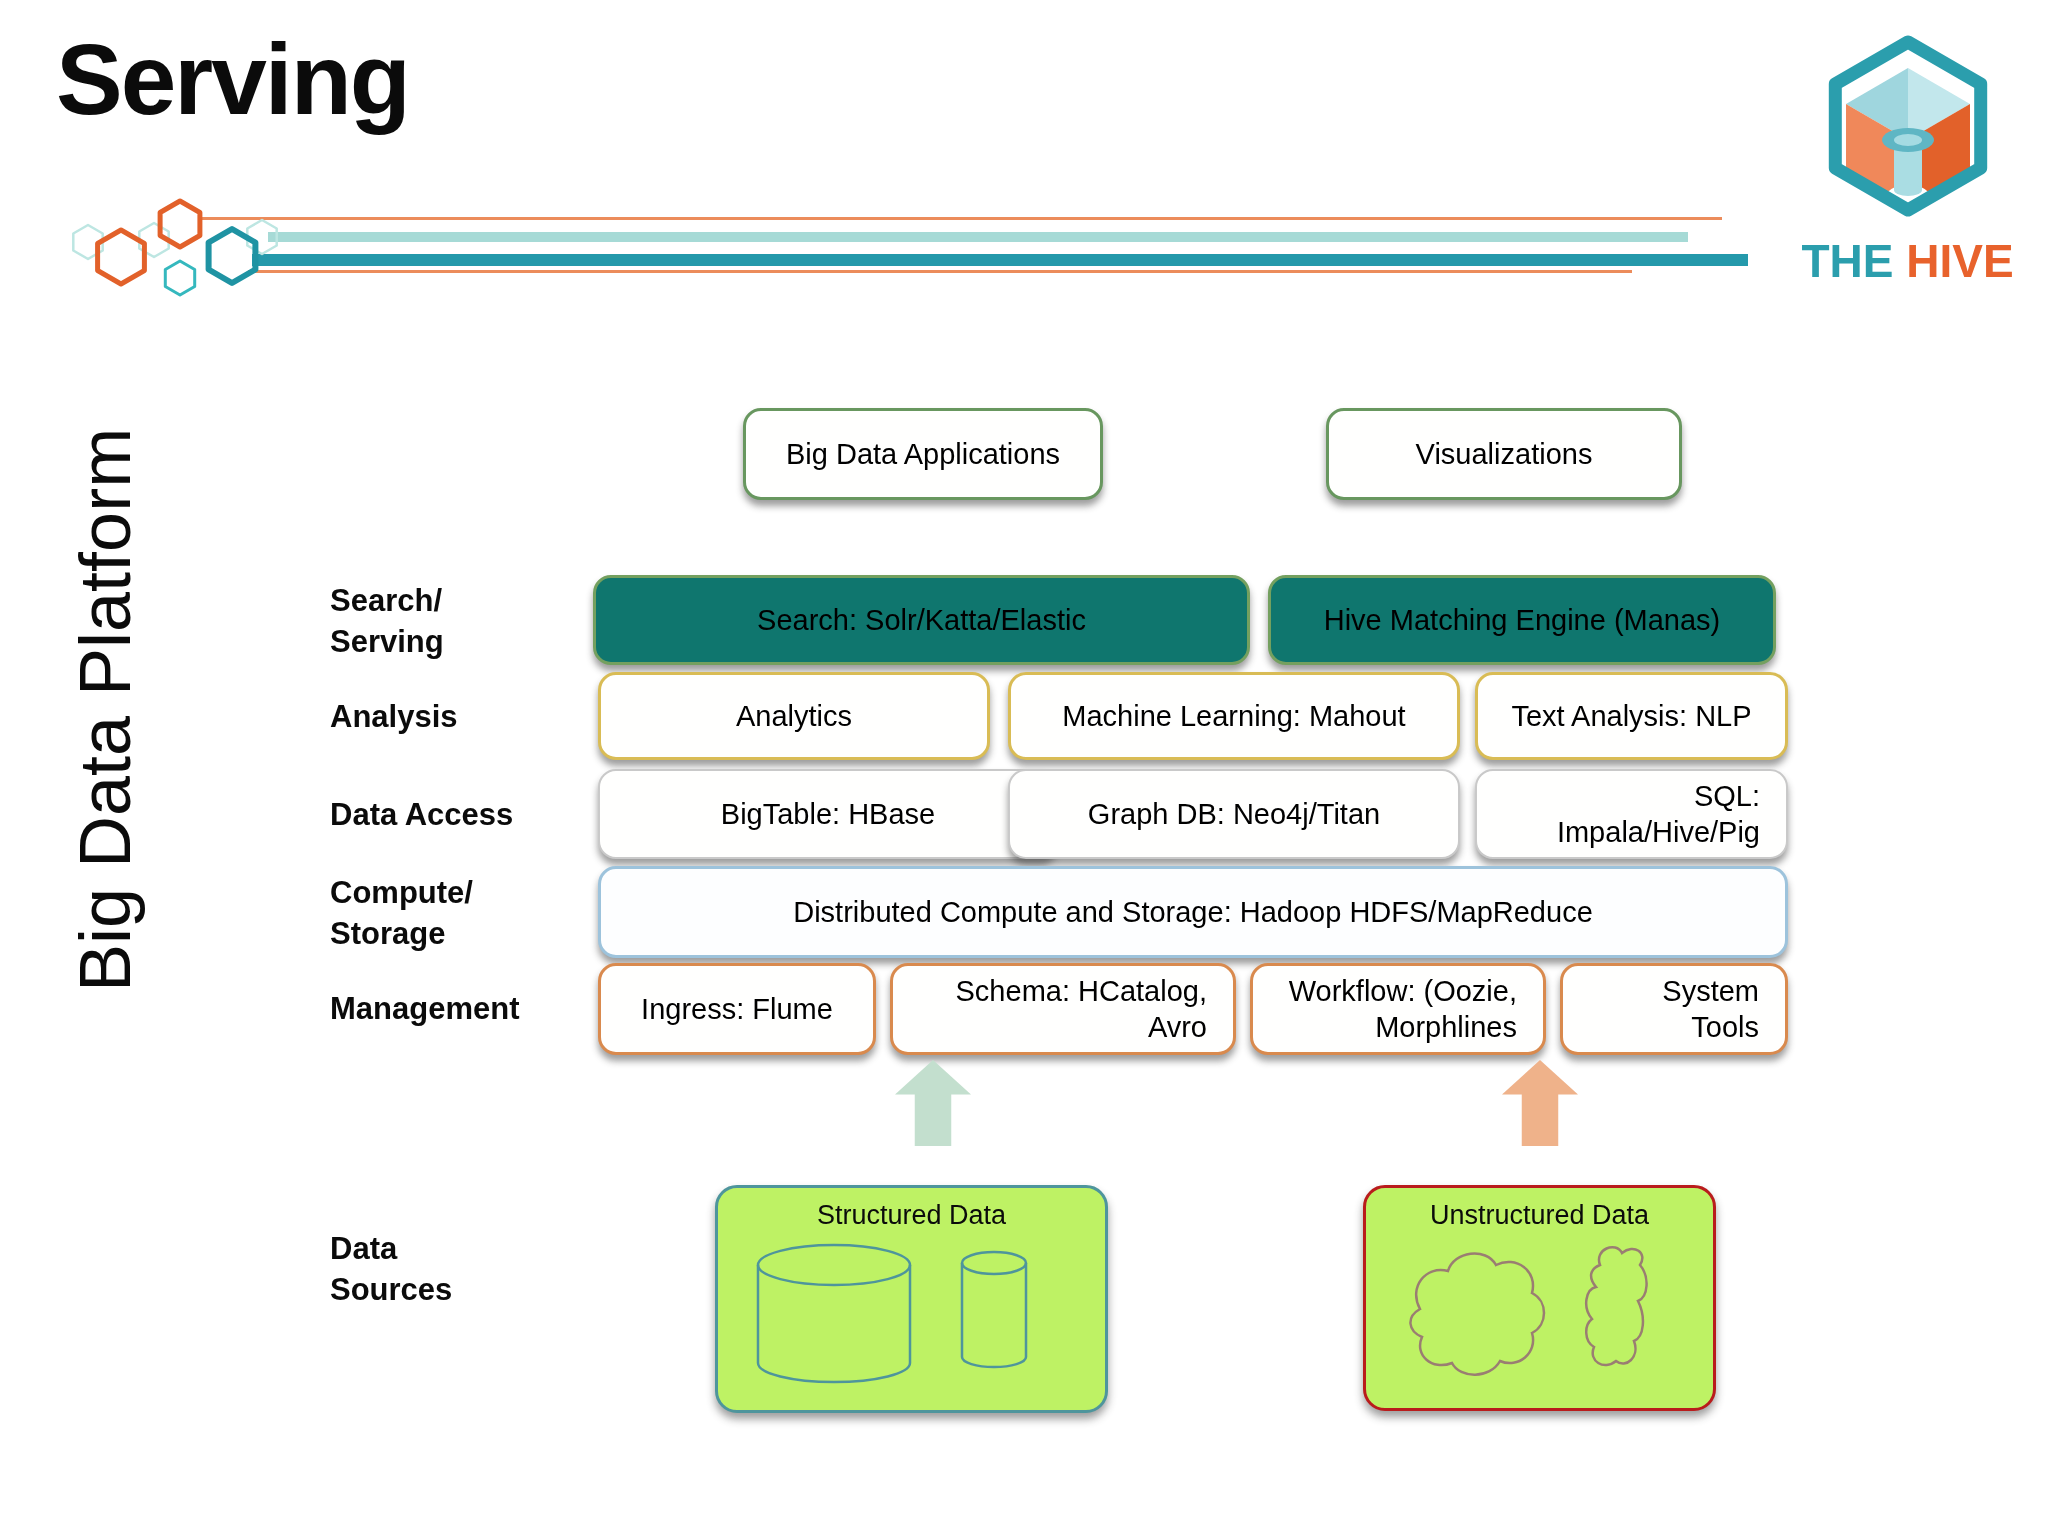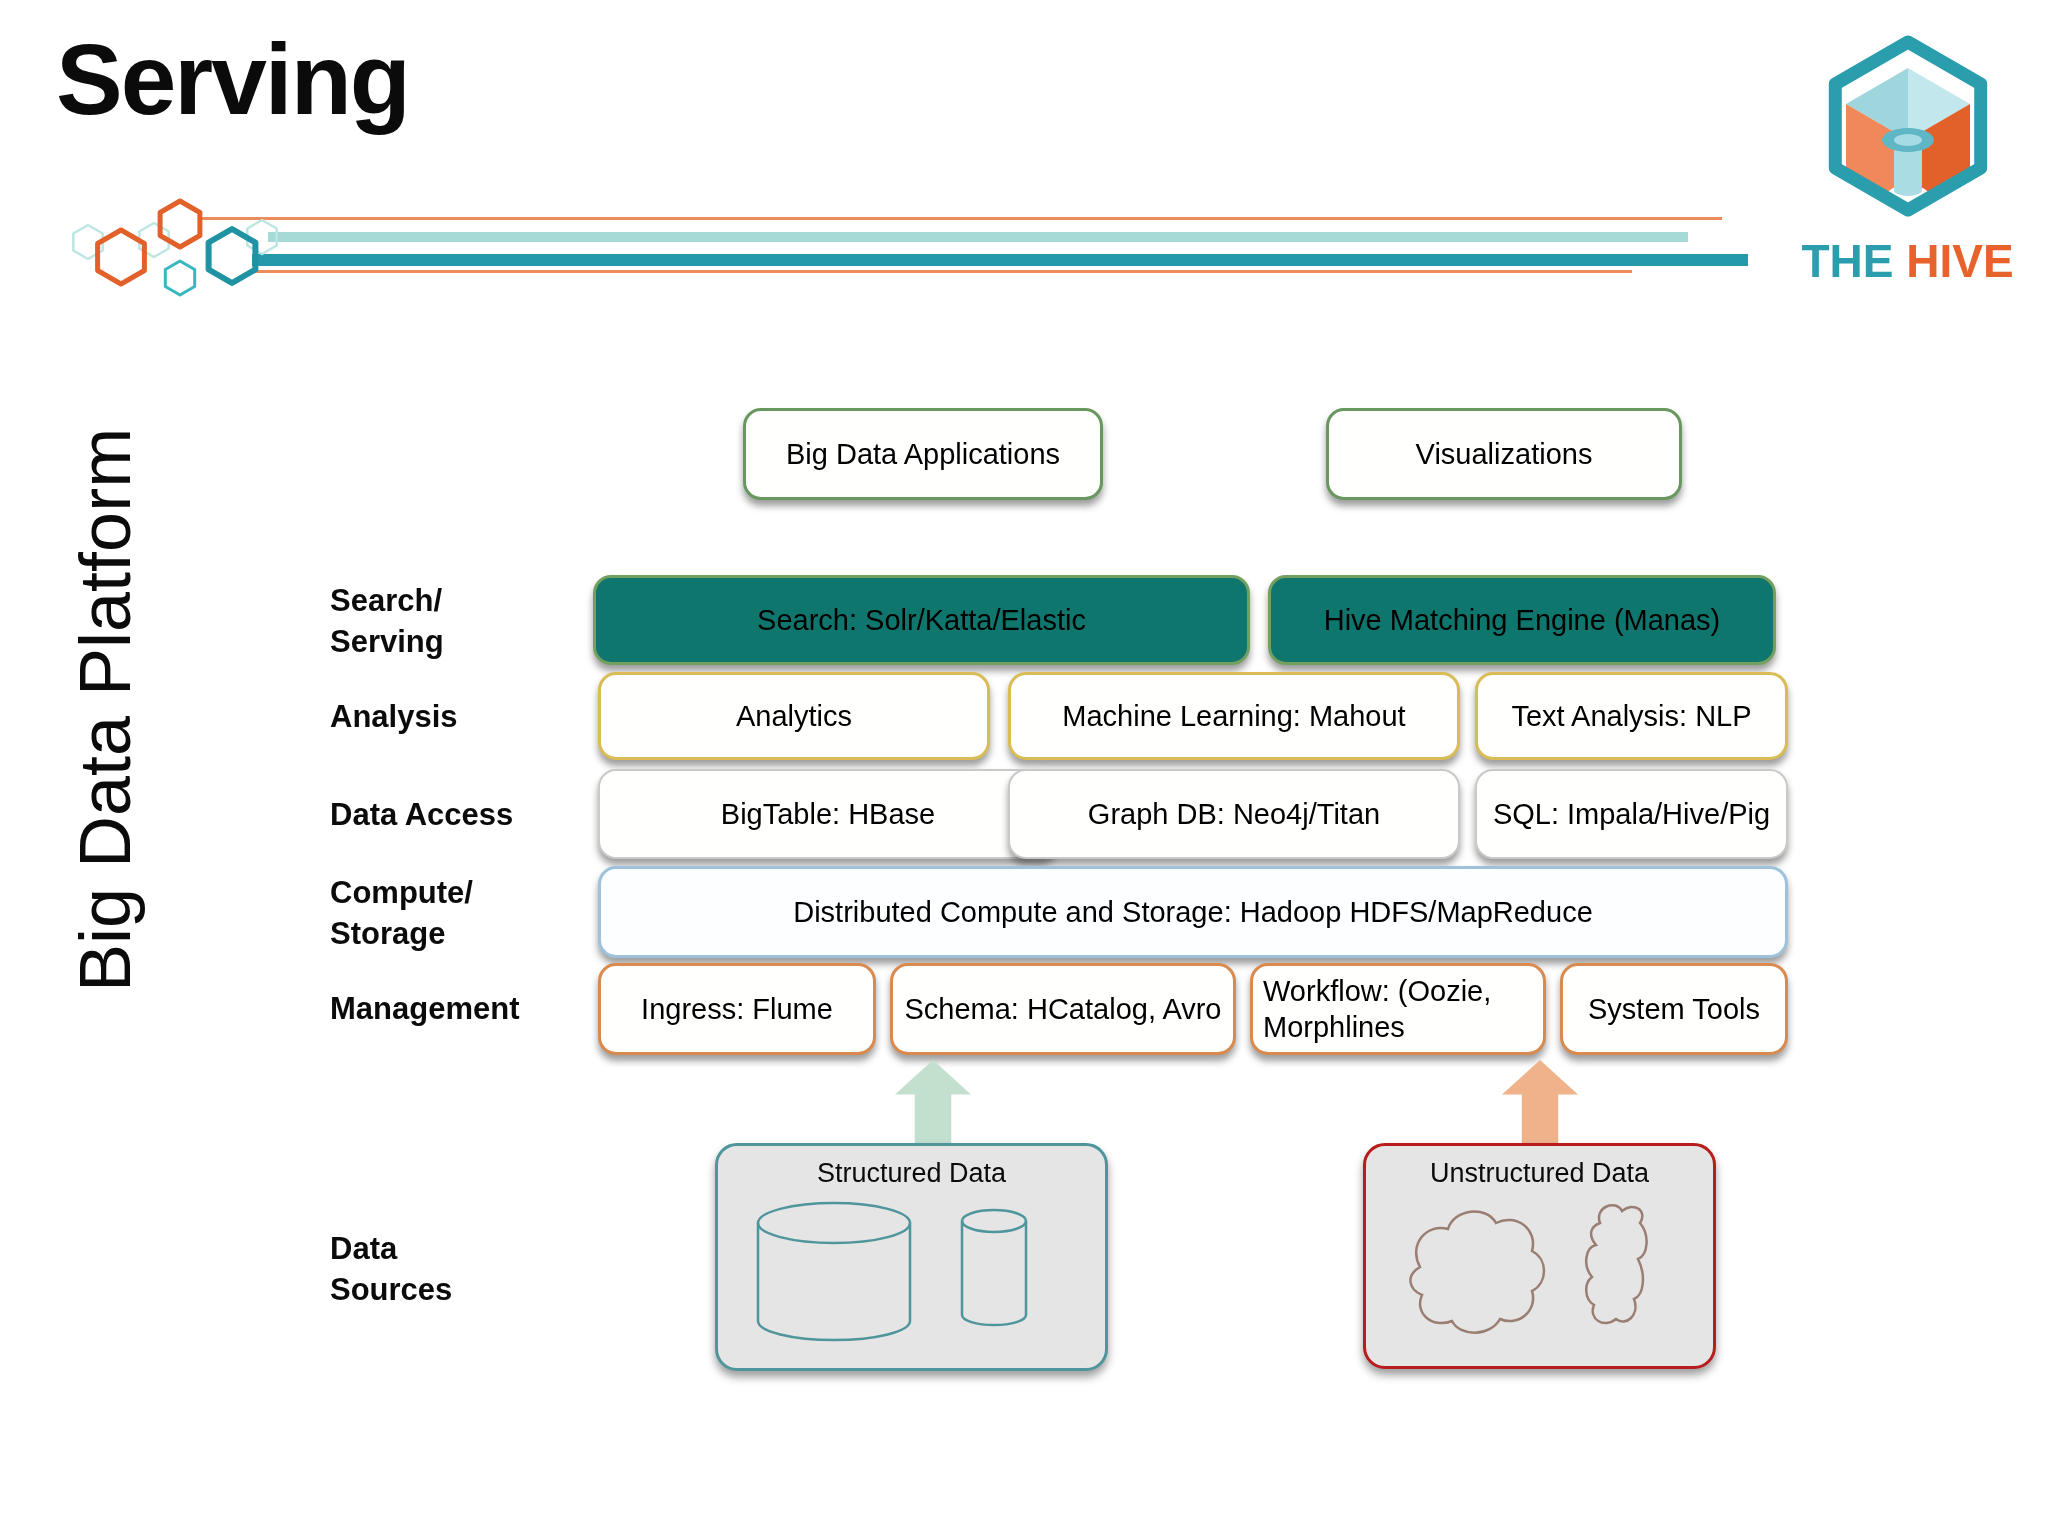--- a/index.html
+++ b/index.html
@@ -47,25 +47,25 @@
   .lbl-analysis{ top:696px; }
   .lbl-access  { top:794px; }
   .lbl-compute { top:872px; }
   .lbl-mgmt    { top:988px; }
   .lbl-sources { top:1228px; }
 
   
   .dbox {
     position:absolute;
     display:flex; align-items:center; justify-content:center;
-    text-align:left;
+    text-align:right;
     border-radius:18px;
     background:#fffffe;
     font-size:29px; line-height:36px;
-    padding:4px 10px;
+    padding:4px 26px;
     box-shadow:0 6px 7px rgba(40,40,40,0.45);
   }
   .b-green  { border:3px solid #68975f; }
   .b-yellow { border:3px solid #74a05f; background:#0f766e; }
   .b-gold   { border:3px solid #d9bc55; }
   .b-gray   { border:2px solid #c9c9c9; }
   .b-blue   { border:3px solid #9dc3dc; background:#fdfeff; }
   .b-orange { border:3px solid #d98a4e; }
 
   
@@ -73,22 +73,23 @@
     position:absolute; width:76px; height:86px;
     clip-path:polygon(50% 0, 100% 40%, 74% 40%, 74% 100%, 26% 100%, 26% 40%, 0 40%);
     filter:drop-shadow(3px 3px 3px rgba(0,0,0,0.25));
   }
   .arrow-teal   { left:895px;  top:1060px; background:#c3dfce; }
   .arrow-orange { left:1502px; top:1060px; background:#efb28a; }
 
   
   .source-panel {
     position:absolute;
-    background:#e5e5e5; border-radius:22px;
+    background:#bef264; border-radius:22px;
     box-shadow:0 6px 8px rgba(40,40,40,0.45);
+    margin-top:42px;
   }
   .panel-structured   { left:715px;  top:1143px; width:393px; height:228px; border:3px solid #4e959c; }
   .panel-unstructured { left:1363px; top:1143px; width:353px; height:226px; border:3px solid #b91c1c; }
   .source-title { margin-top:12px; text-align:center; font-size:27px; color:#0b0b0b; }
   .source-art { display:block; margin:6px auto 0 auto; }
 </style>
 </head>
 <body>
 
 <div class="slide-title">Serving</div>

